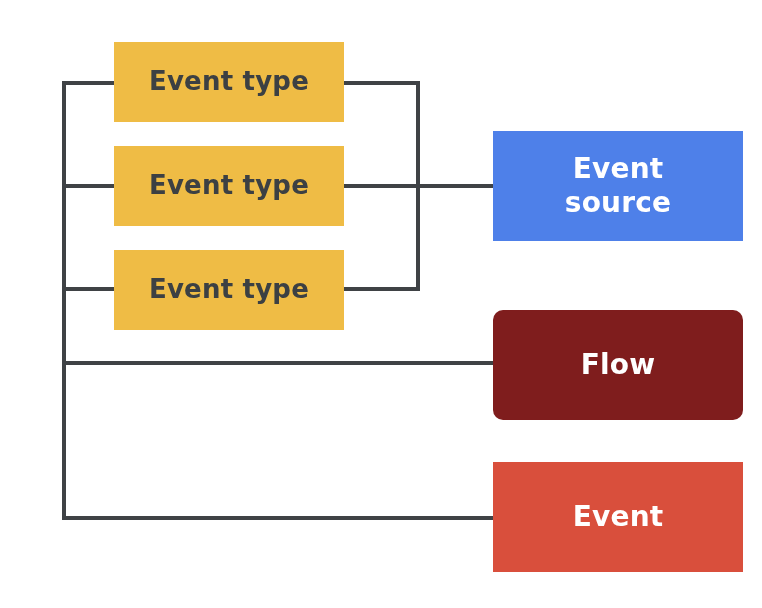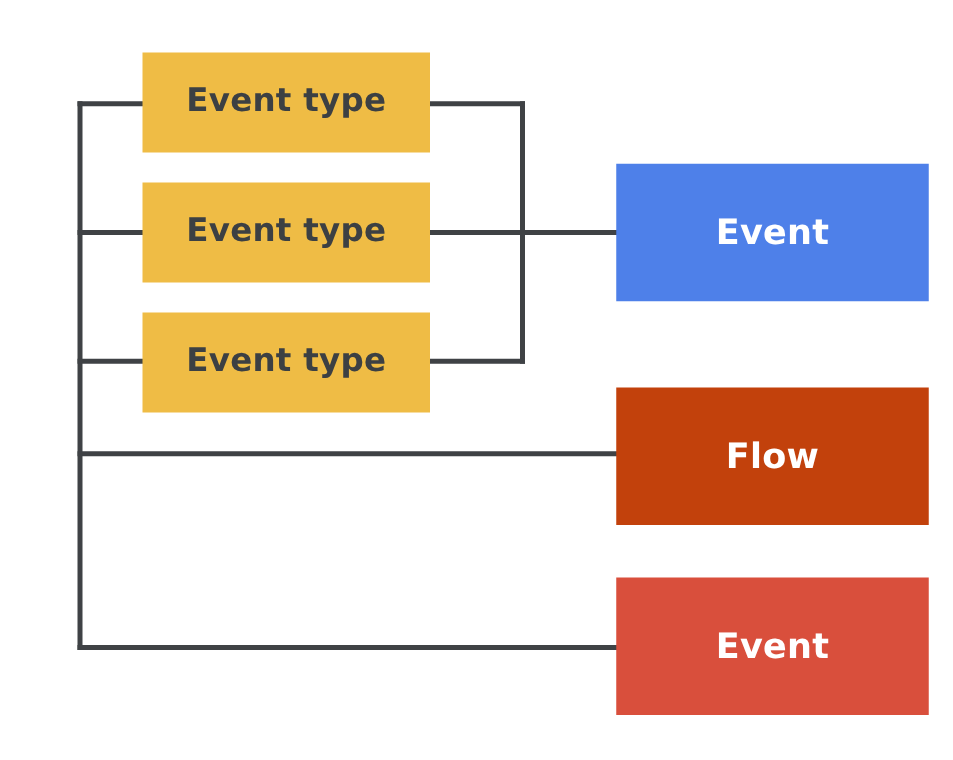--- a/index.html
+++ b/index.html
@@ -79,24 +79,25 @@
 
   <div class="node node-small" id="node-event-type-3" style="background-color: rgb(239, 188, 69); color: rgb(60, 64, 67);">
     <div class="label">
       <div>Event type</div>
     </div>
   </div>
 
   <div class="node node-large" id="node-event-source" style="background-color: rgb(78, 128, 233); color: rgb(255, 255, 255);">
     <div class="label">
       <div>Event</div>
+      <div>source</div>
     </div>
   </div>
 
-  <div class="node node-large" id="node-flow" style="background-color: #c2410c; color: rgb(255, 255, 255);">
+  <div class="node node-large" id="node-flow" style="background-color: #7f1d1d; color: rgb(255, 255, 255); border-radius: 10px;">
     <div class="label">
       <div>Flow</div>
     </div>
   </div>
 
   <div class="node node-large" id="node-event-consumers" style="background-color: rgb(217, 79, 60); color: rgb(255, 255, 255);">
     <div class="label">
       <div>Event</div>
     </div>
   </div>

